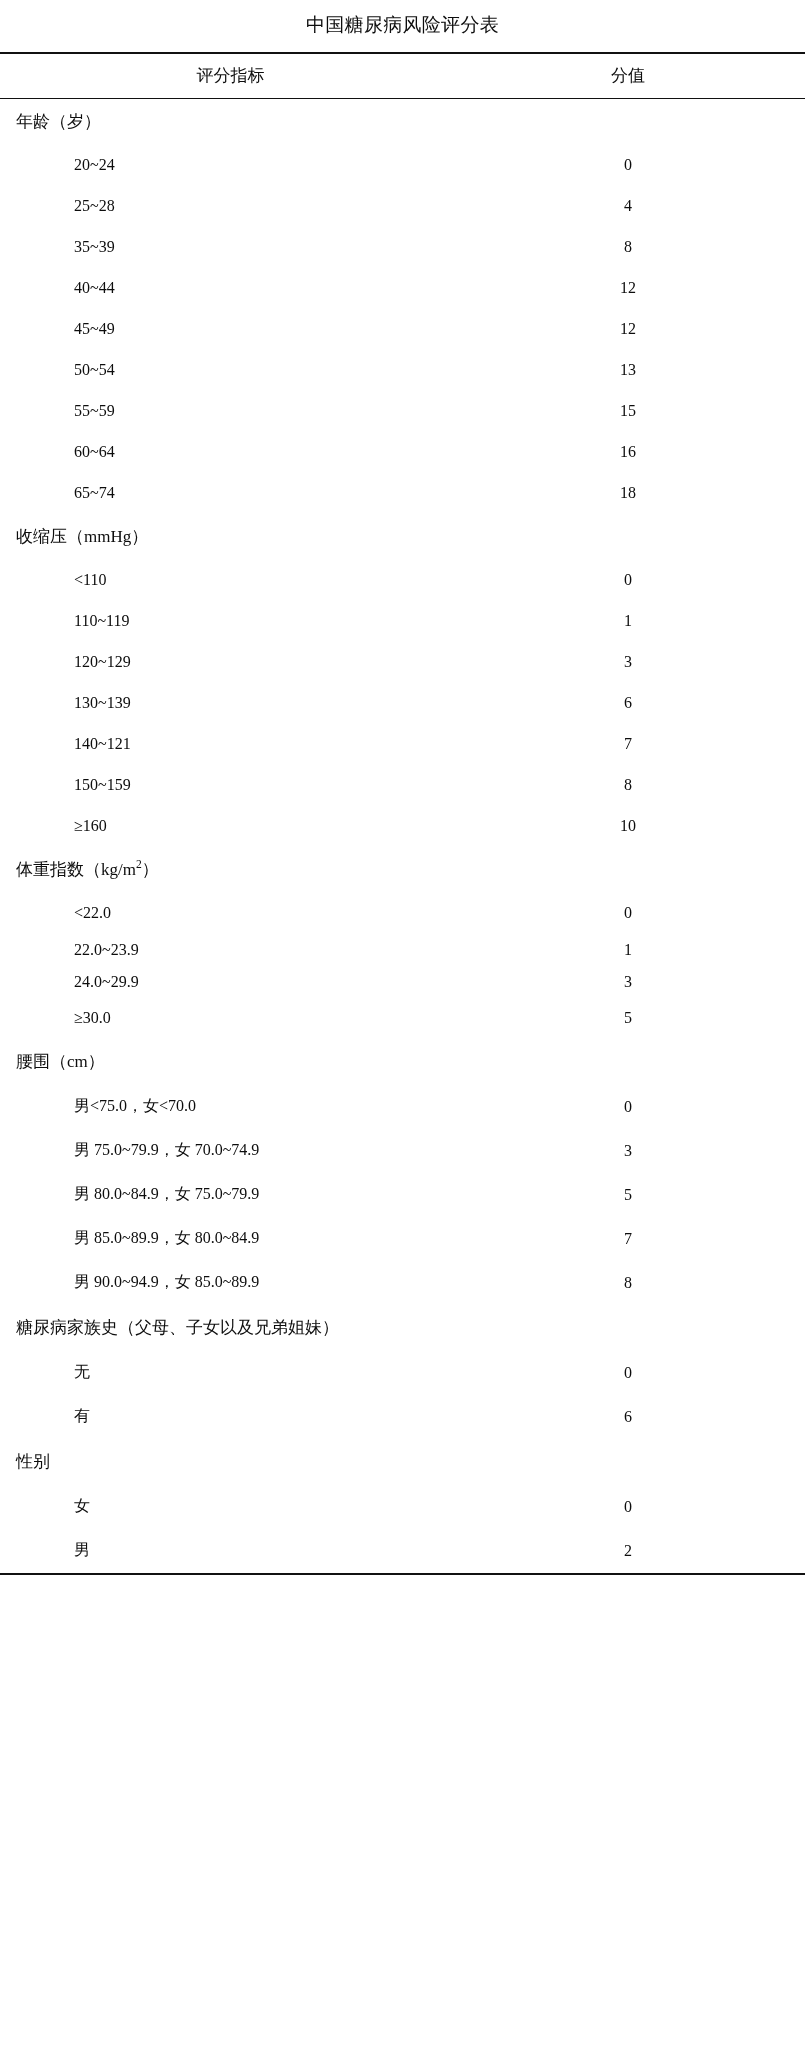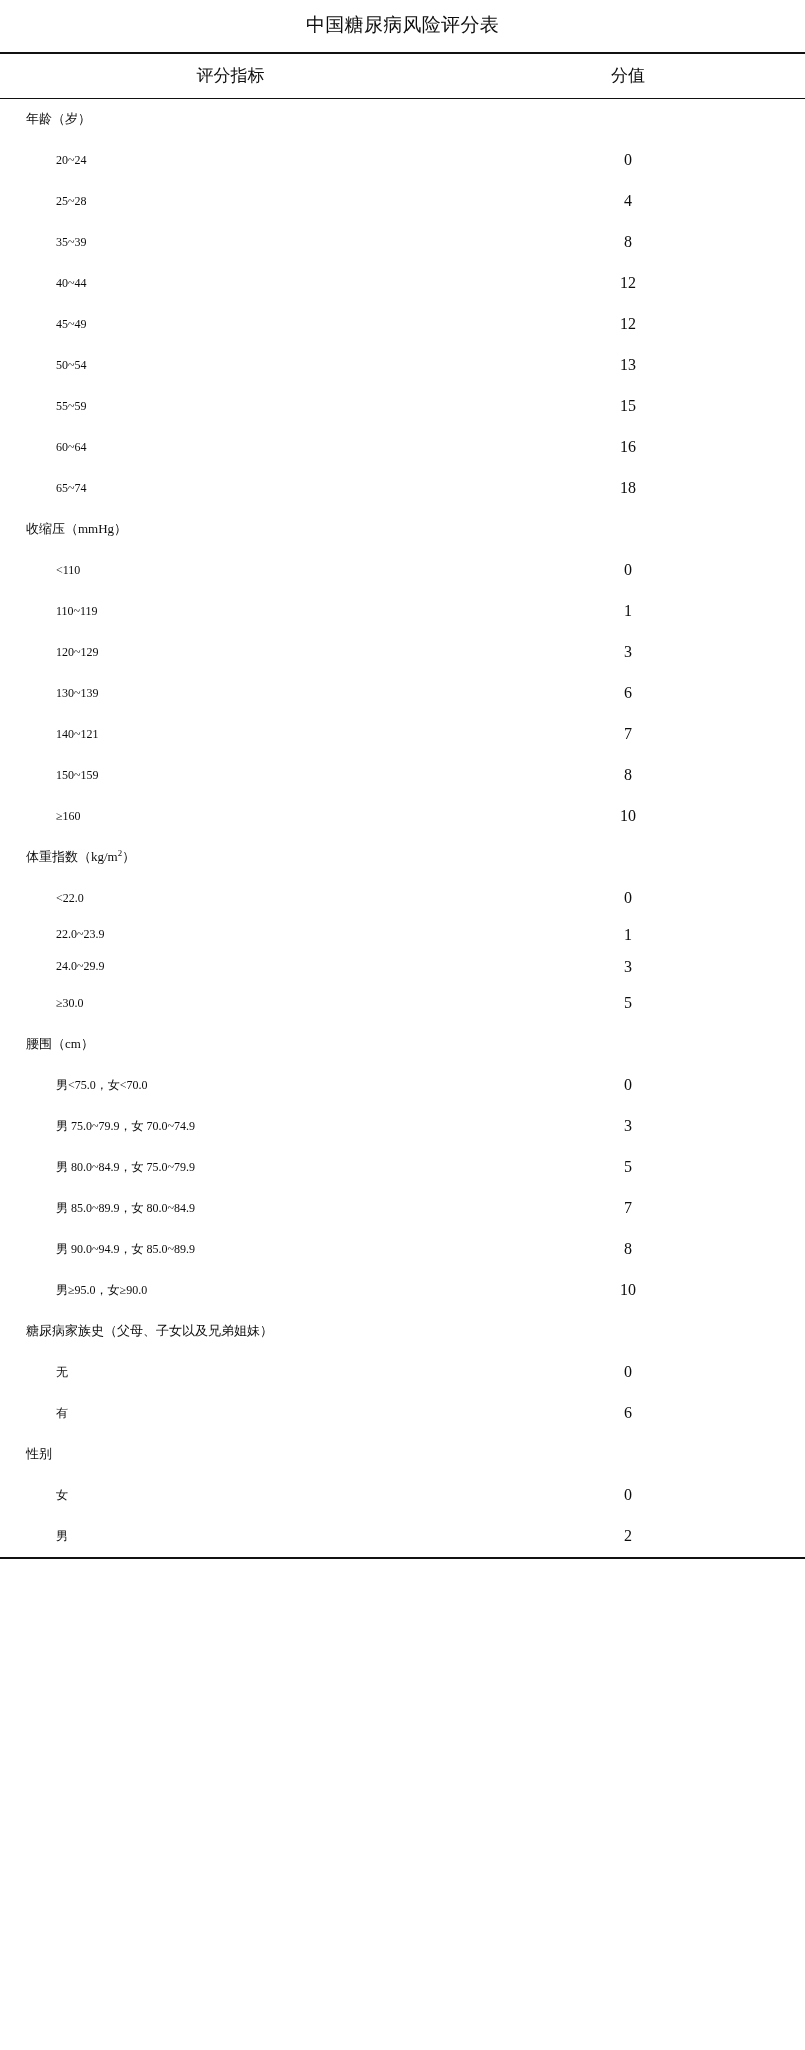--- a/index.html
+++ b/index.html
@@ -45,26 +45,26 @@
   }
   thead th.h-indicator { padding-left: 10px; margin-top: 24px; }
   thead th.h-score { text-align: center; }
 
   tbody td {
     font-size: 16.5px;
     padding: 11.5px 0 11.5px 0;
     vertical-align: middle;
   }
   tbody tr.group td.label {
-    padding-left: 26px;
-    font-size: 13px;
+    padding-left: 16px;
+    font-size: 17px;
   }
   tbody tr.item td.label {
-    padding-left: 56px;
-    font-size: 12px;
+    padding-left: 74px;
+    font-size: 16px;
   }
   tbody td.value {
     text-align: center;
     font-size: 16px;
   }
   tbody tr.tight td { padding-top: 7px; padding-bottom: 7px; }
   sup { font-size: 0.68em; vertical-align: super; }
 </style>
 </head>
 <body>
@@ -194,24 +194,20 @@
           <td class="value">5</td>
         </tr>
         <tr class="item">
           <td class="label">男 85.0~89.9，女 80.0~84.9</td>
           <td class="value">7</td>
         </tr>
         <tr class="item">
           <td class="label">男 90.0~94.9，女 85.0~89.9</td>
           <td class="value">8</td>
         </tr>
-        <tr class="item">
-          <td class="label">男≥95.0，女≥90.0</td>
-          <td class="value">10</td>
-        </tr>
         <tr class="group">
           <td class="label">糖尿病家族史（父母、子女以及兄弟姐妹）</td>
           <td class="value">&nbsp;</td>
         </tr>
         <tr class="item">
           <td class="label">无</td>
           <td class="value">0</td>
         </tr>
         <tr class="item">
           <td class="label">有</td>

